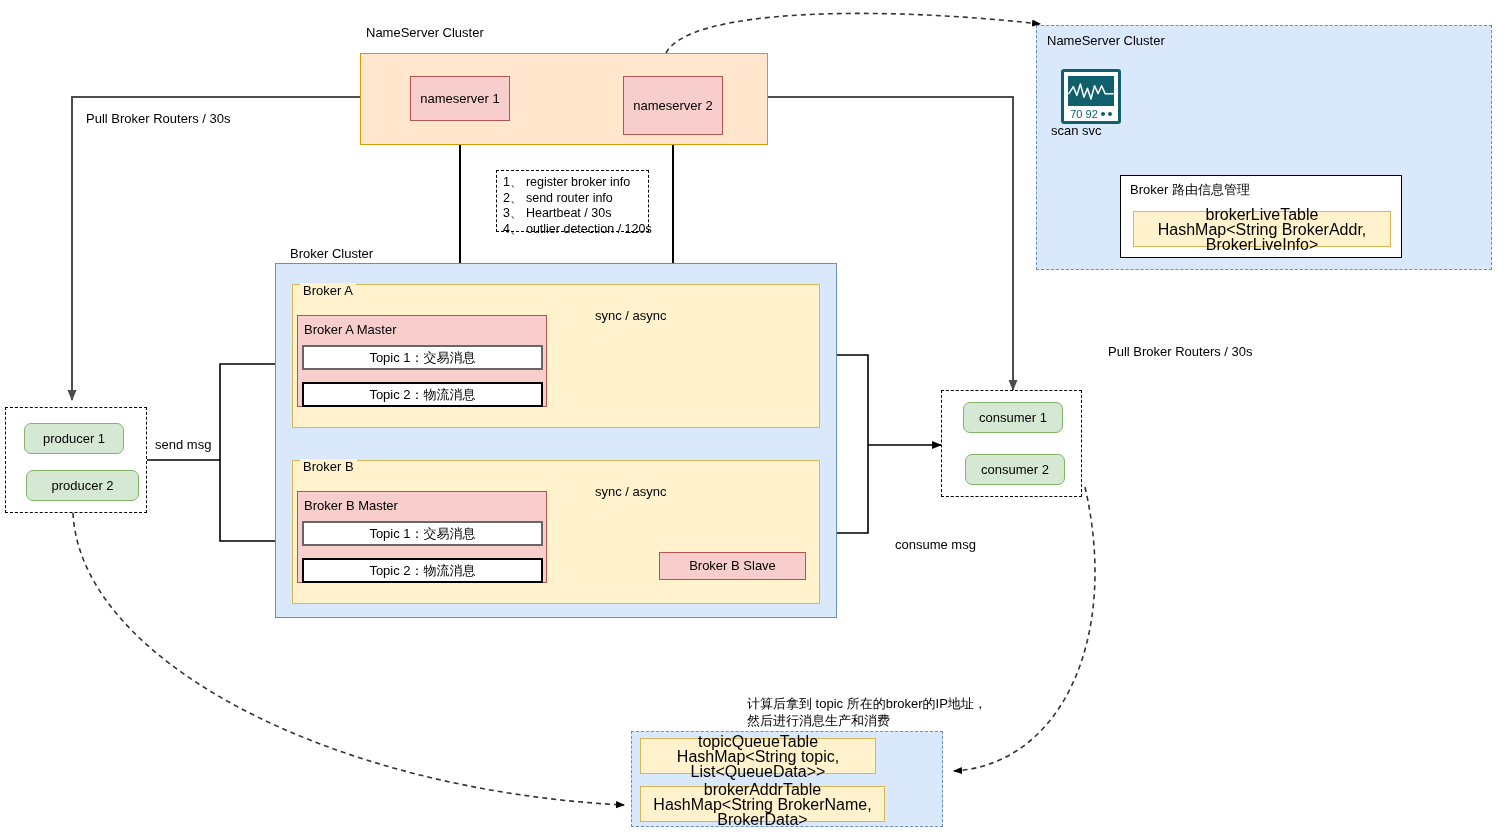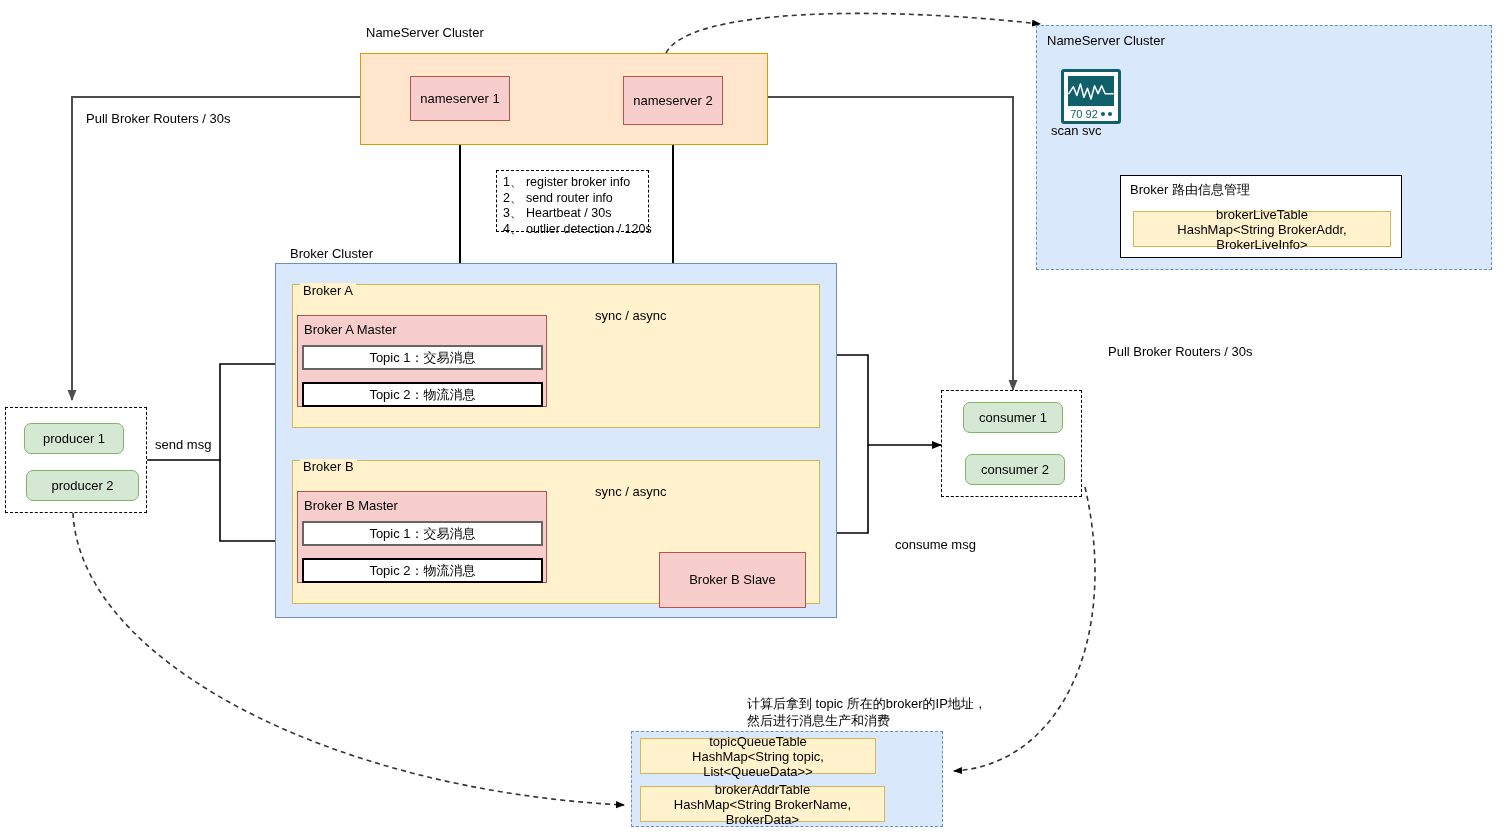--- a/index.html
+++ b/index.html
@@ -133,21 +133,21 @@
     gap: 3px;
   }
   .dot {
     width: 4px; height: 4px; border-radius: 50%;
     background: #10606b;
     display: inline-block;
   }
   .table-cell {
     background: #fff2cc;
     border: 1px solid #d6b656;
-    font-size: 13px;
+    font-size: 16px;
     line-height: 15px;
     text-align: center;
     display: flex;
     flex-direction: column;
     align-items: center;
     justify-content: center;
   }
 </style>
 </head>
 <body>
@@ -196,21 +196,21 @@
 
     <path d="M 1085,487 C 1120,640 1060,765 954,771" fill="none" stroke="#333" stroke-width="1.6" stroke-dasharray="5,4" marker-end="url(#arrD)"></path>
   </svg>
 
   <div class="abs lbl" style="left:366px; top:25px;">NameServer  Cluster</div>
 
   <div class="abs box-yellow" style="left:360px; top:53px; width:408px; height:92px;"></div>
 
   <div class="abs box-pink centered lbl" style="left:410px; top:76px; width:100px; height:45px;">nameserver 1</div>
 
-  <div class="abs box-pink centered lbl" style="left:623px; top:76px; width:100px; height:49px;">nameserver 2</div>
+  <div class="abs box-pink centered lbl" style="left:623px; top:76px; width:100px; height:59px;">nameserver 2</div>
 
   <div class="abs lbl" style="left:86px; top:111px;">Pull Broker Routers / 30s</div>
 
   <div class="abs lbl" style="left:1108px; top:344px;">Pull Broker Routers / 30s</div>
 
   <div class="abs box-dashed-black numlist" style="left:496px; top:170px; width:153px; height:62px;">
     <div>1、 register broker info</div>
     <div>2、 send router info</div>
     <div>3、 Heartbeat / 30s</div>
     <div>4、 outlier detection / 120s</div>
@@ -236,21 +236,21 @@
   <div class="abs lbl" style="left:300px; top:459px; background:#fff2cc; padding:0 3px;">Broker B</div>
 
   <div class="abs box-pink" style="left:297px; top:491px; width:250px; height:92px;"></div>
   <div class="abs lbl" style="left:304px; top:498px;">Broker B Master</div>
 
   <div class="abs box-white centered lbl" style="left:302px; top:521px; width:241px; height:25px;">Topic 1：交易消息</div>
   <div class="abs box-white-dark centered lbl" style="left:302px; top:558px; width:241px; height:25px;">Topic 2：物流消息</div>
 
   <div class="abs lbl" style="left:595px; top:484px;">sync / async</div>
 
-  <div class="abs box-pink centered lbl" style="left:659px; top:552px; width:147px; height:56px;">Broker B Slave</div>
+  <div class="abs box-pink centered lbl" style="left:659px; top:552px; width:147px; height:28px;">Broker B Slave</div>
 
   <div class="abs box-dashed-black" style="left:5px; top:407px; width:142px; height:106px;"></div>
   <div class="abs box-green centered lbl" style="left:24px; top:423px; width:100px; height:31px;">producer 1</div>
   <div class="abs box-green centered lbl" style="left:26px; top:470px; width:113px; height:31px;">producer 2</div>
 
   <div class="abs lbl" style="left:155px; top:437px;">send  msg</div>
 
   <div class="abs box-dashed-black" style="left:941px; top:390px; width:141px; height:107px;"></div>
   <div class="abs box-green centered lbl" style="left:963px; top:402px; width:100px; height:31px;">consumer 1</div>
   <div class="abs box-green centered lbl" style="left:965px; top:454px; width:100px; height:31px;">consumer 2</div>

